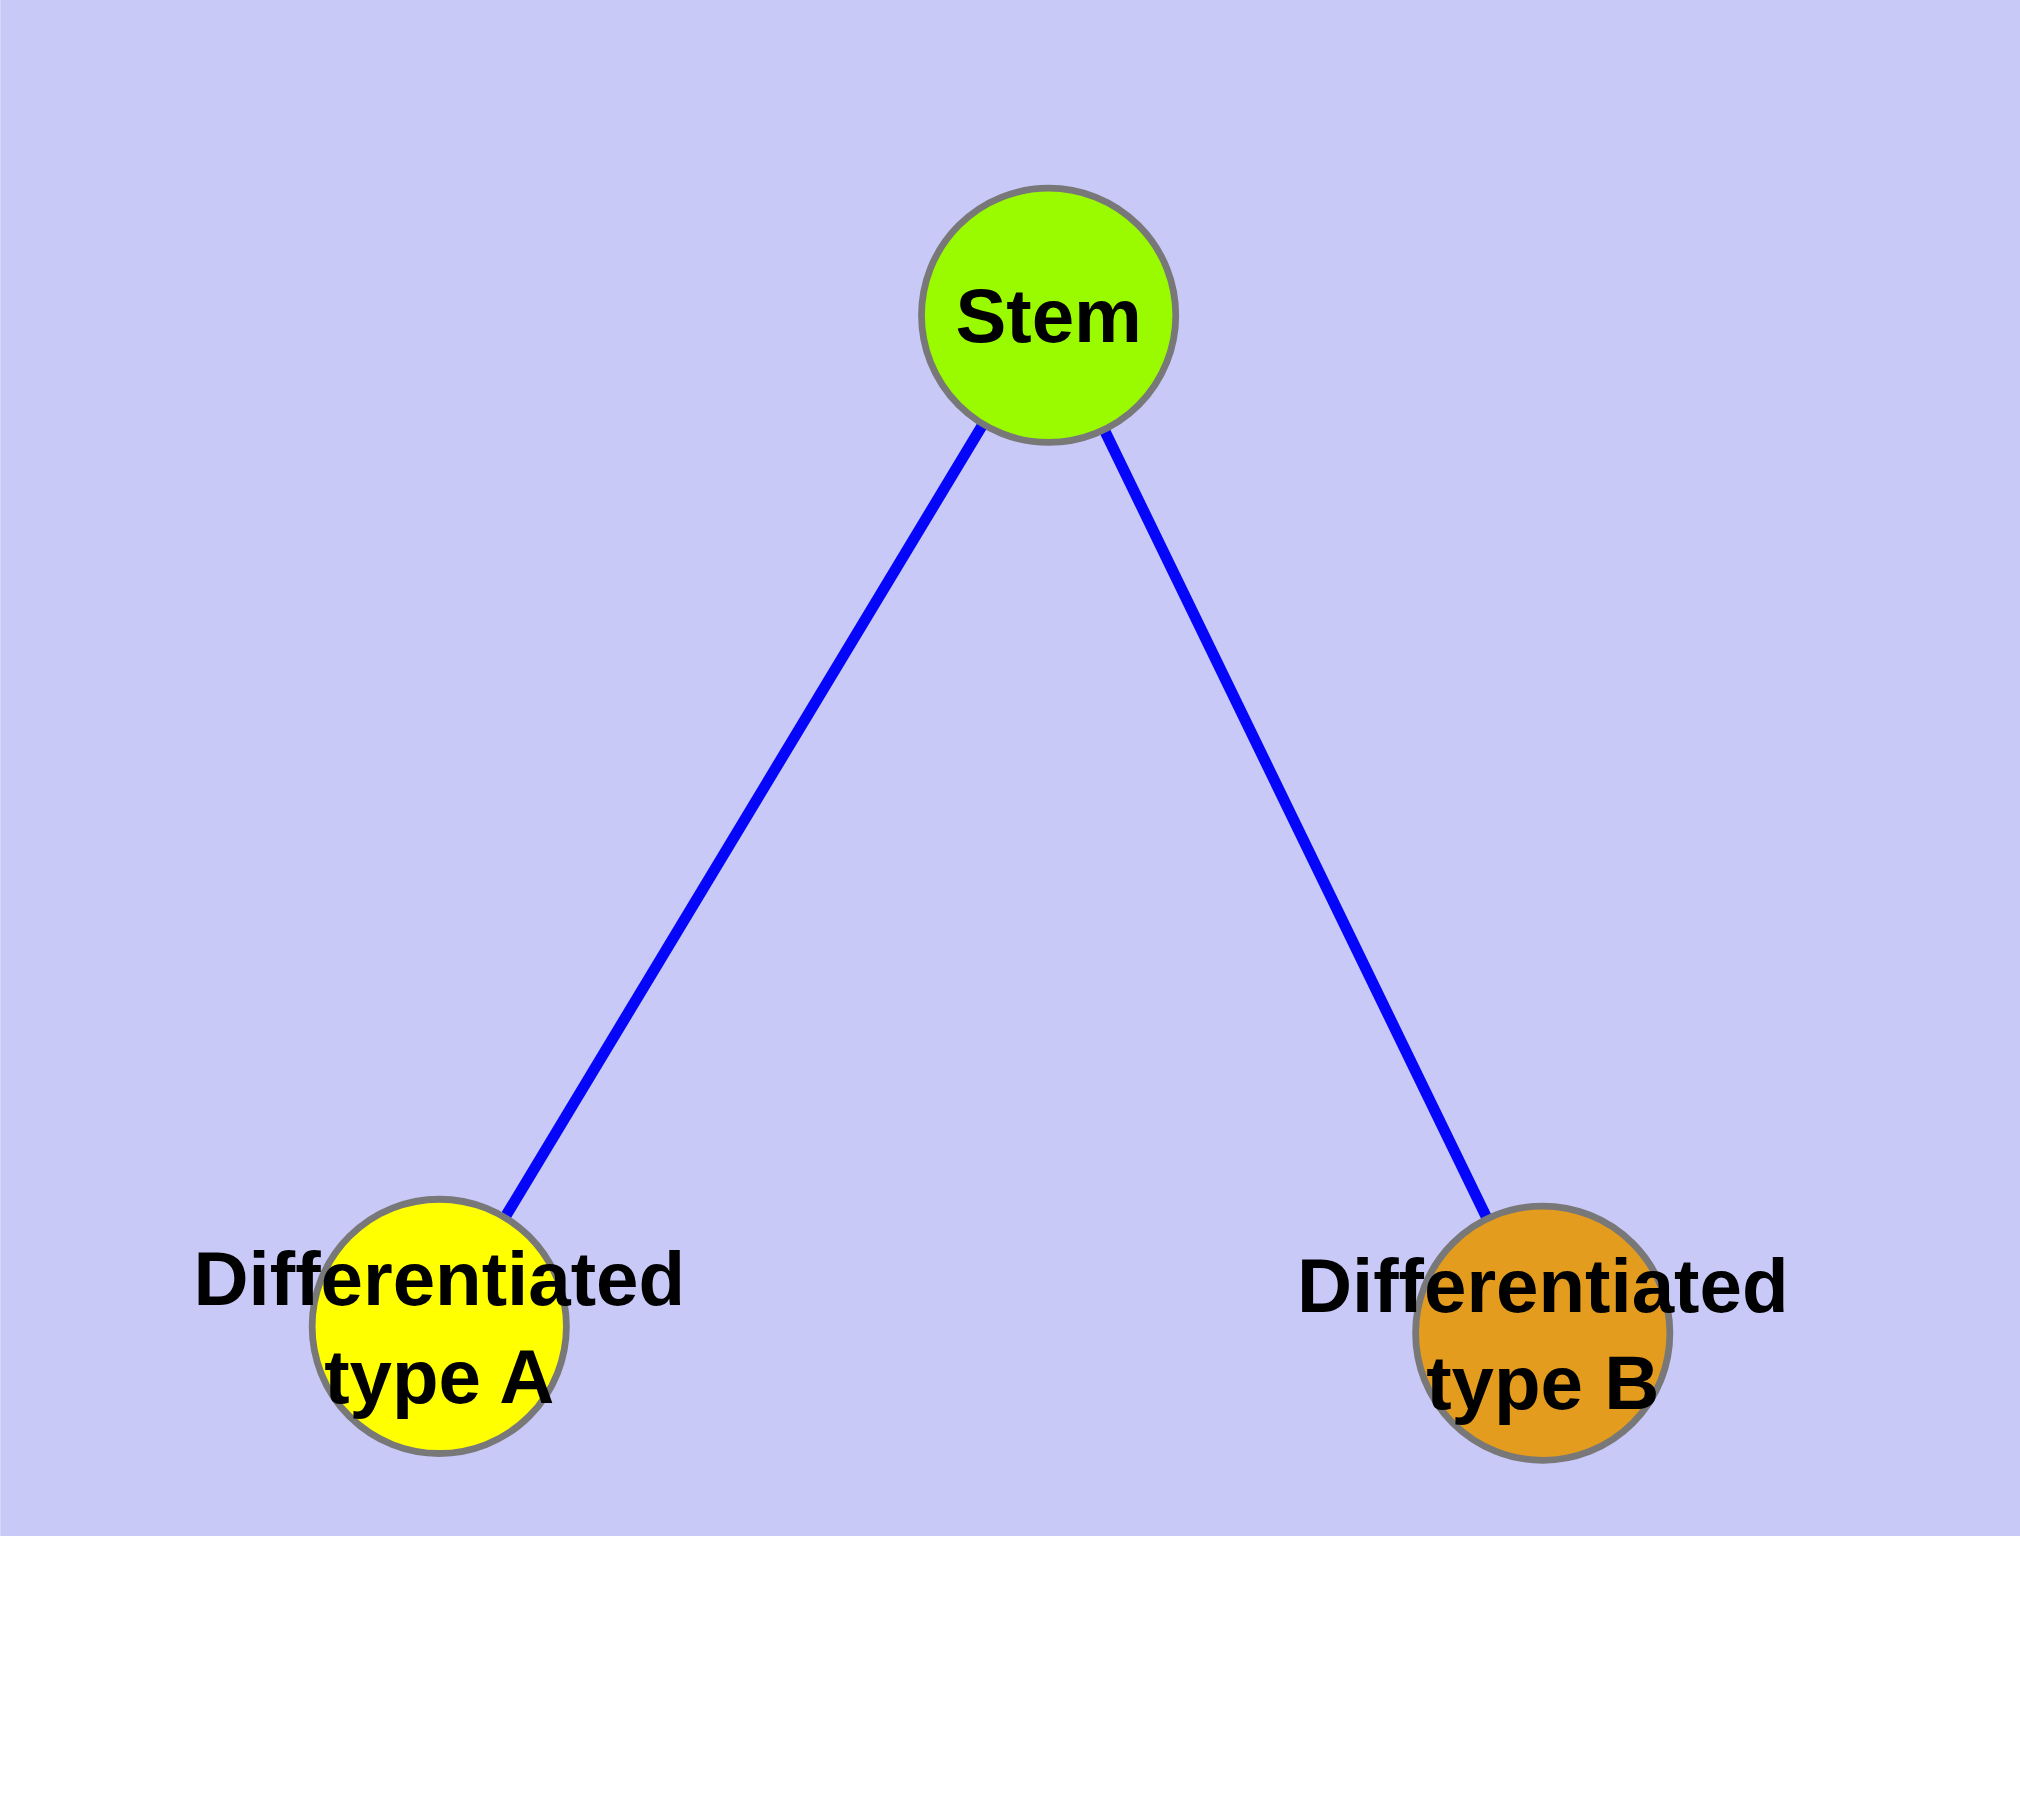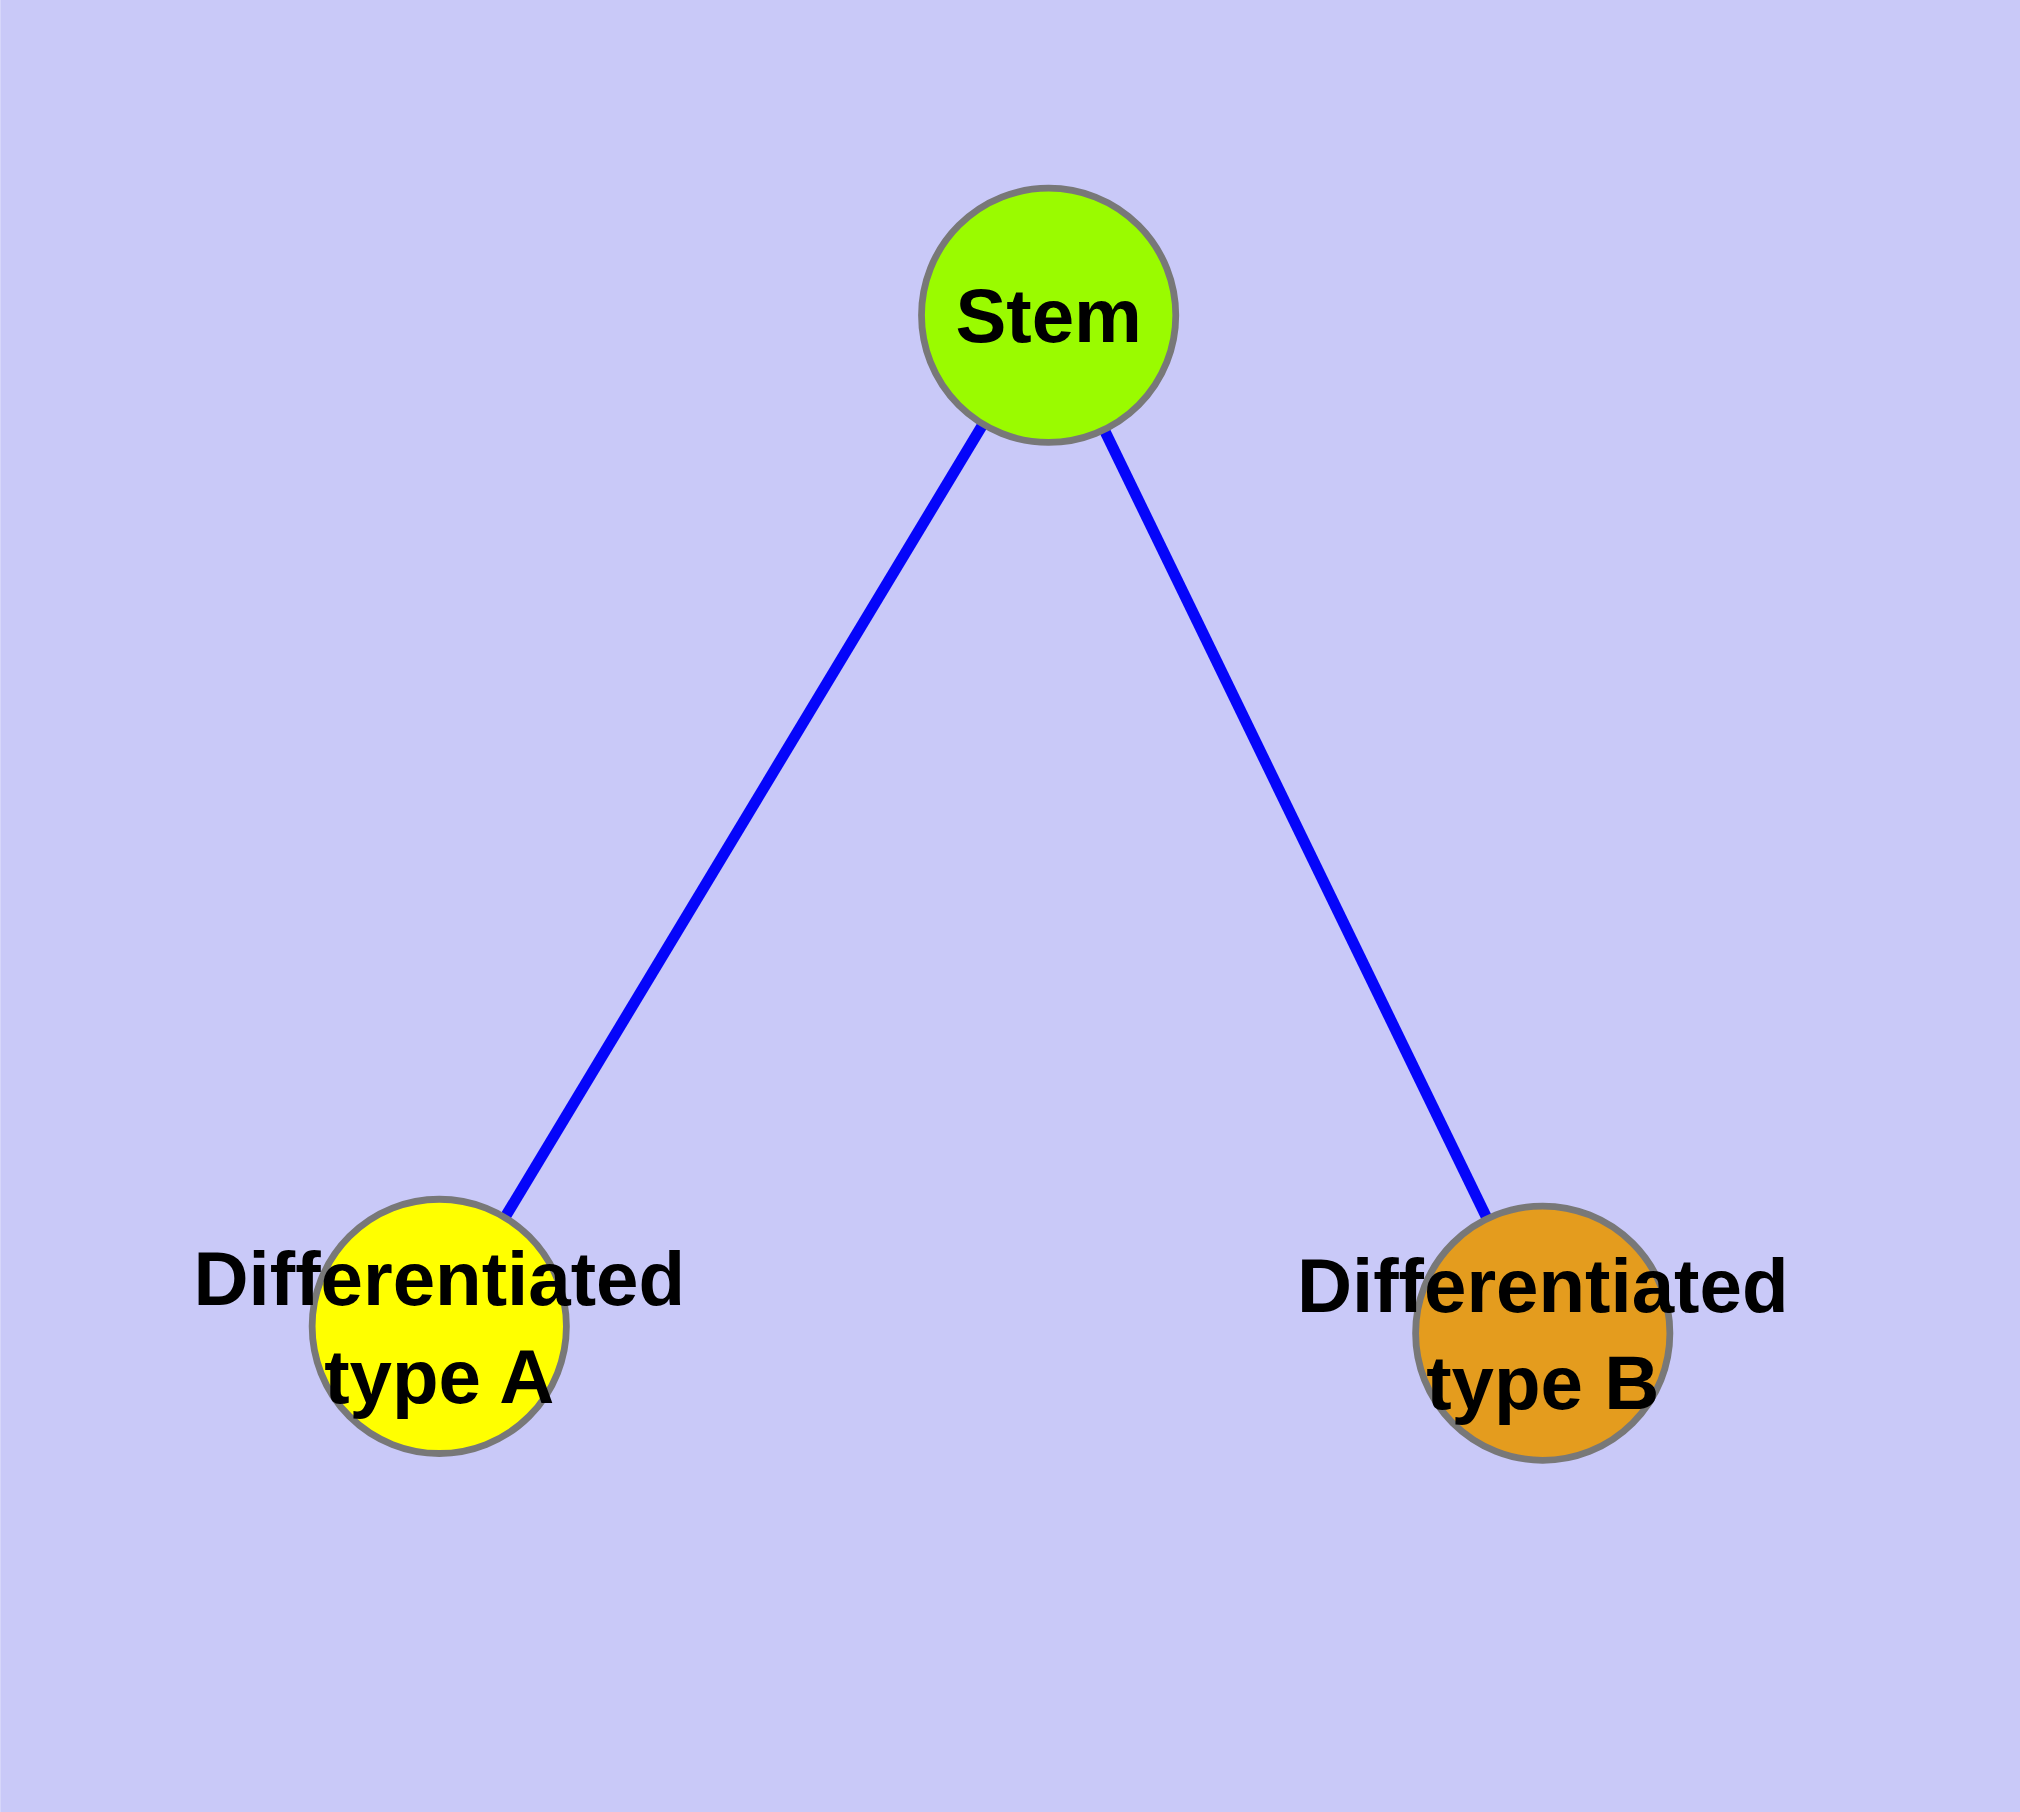--- a/index.html
+++ b/index.html
@@ -6,21 +6,21 @@
     margin: 0;
     padding: 0;
     width: 100%;
     height: 100%;
   }
   body {
     font-family: "Liberation Sans", sans-serif;
   }
   .diagram-wrap {
     width: 2021px;
-    height: 1812px;
+    height: 1536px;
     overflow: hidden;
   }
   svg {
     display: block;
   }
   .node-label {
     font-family: "Liberation Sans", sans-serif;
     font-weight: bold;
     font-size: 90px;
     text-anchor: middle;

